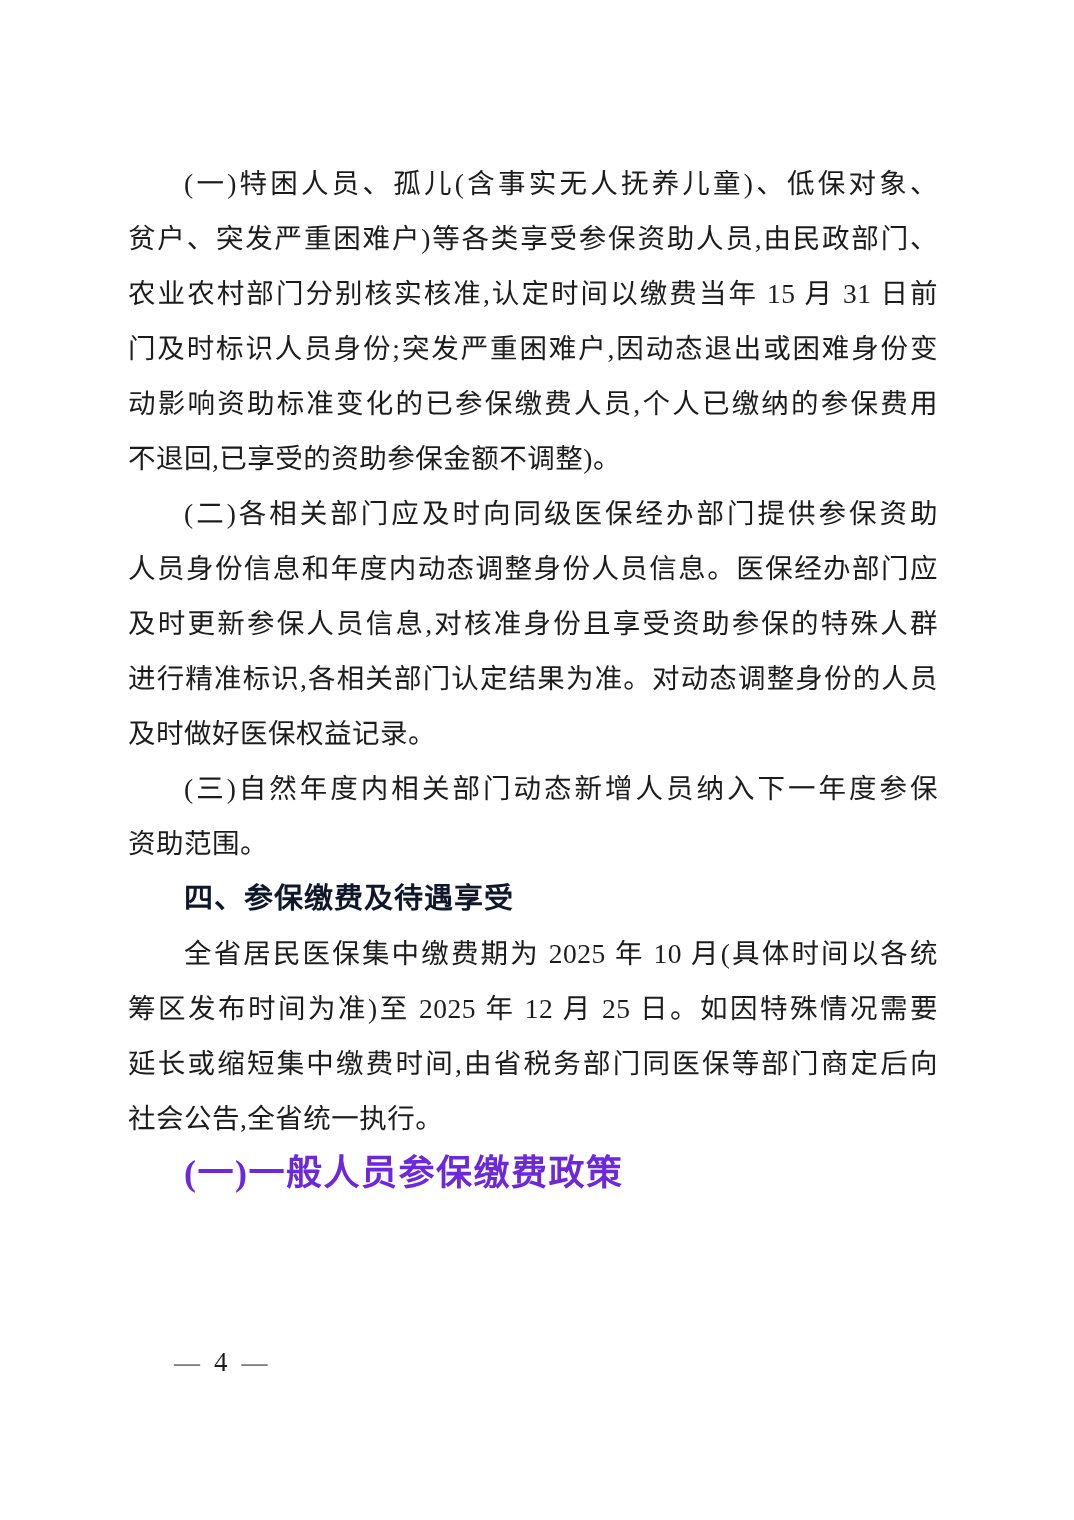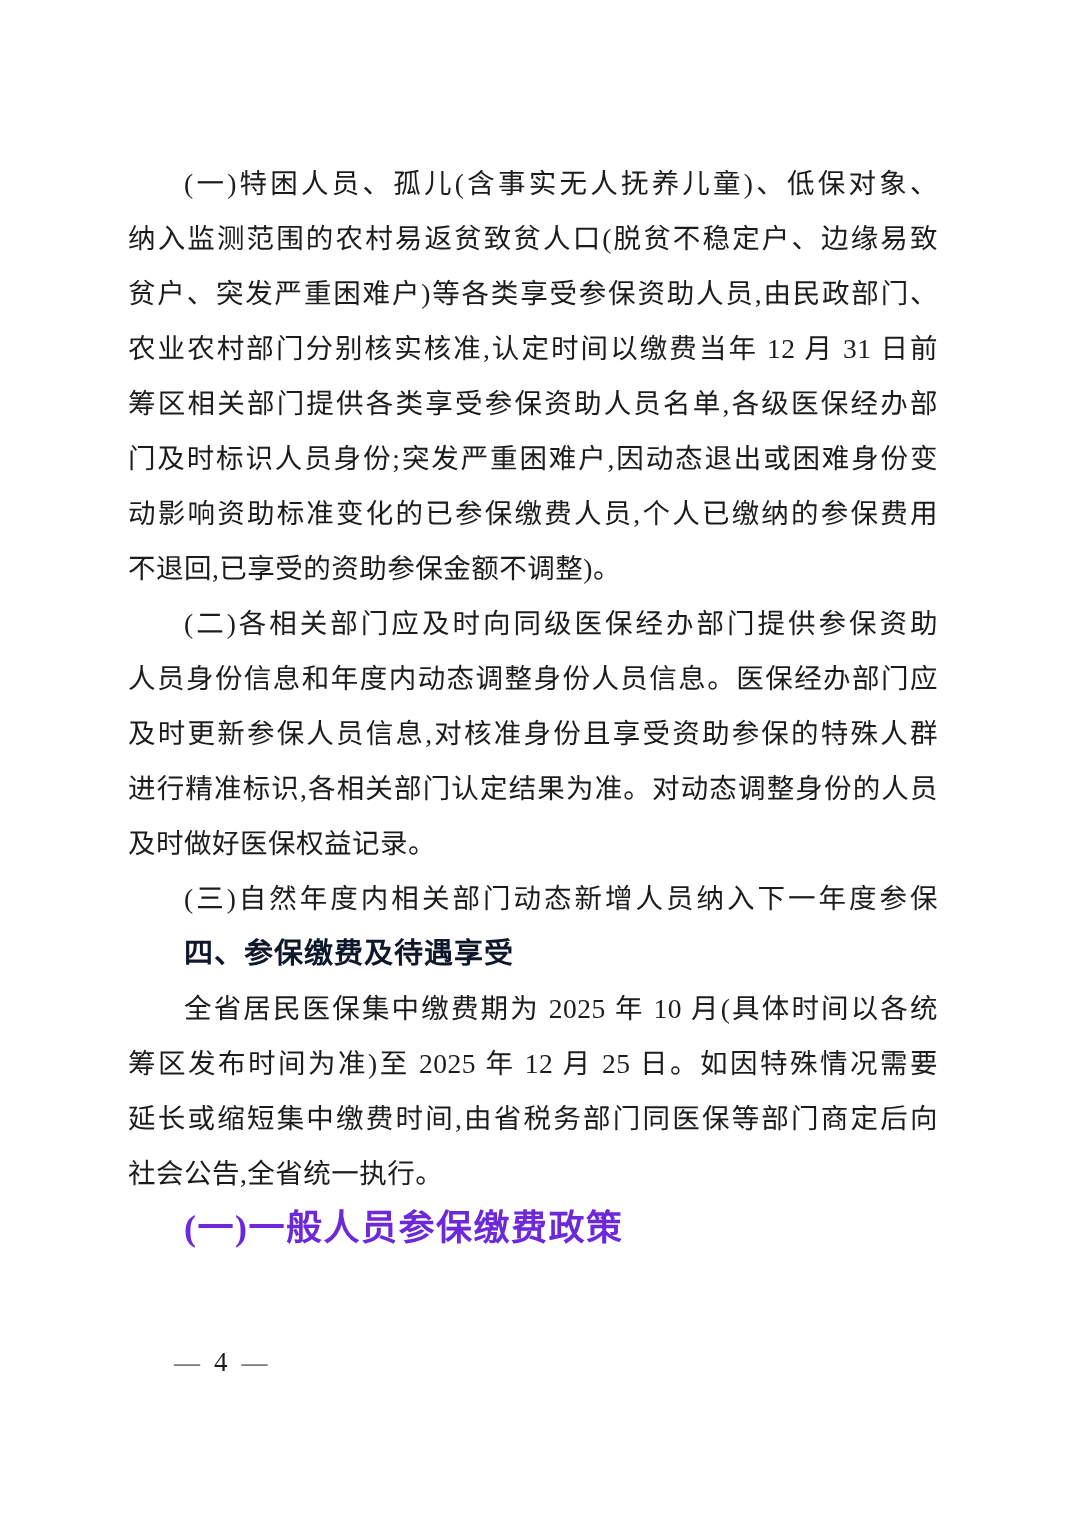--- a/index.html
+++ b/index.html
@@ -68,37 +68,36 @@
     padding: 0 14px;
     font-size: 27px;
   }
 </style>
 </head>
 <body>
 
 <div class="page">
     <div class="block body">
       <div class="line indent full">(一)特困人员、孤儿(含事实无人抚养儿童)、低保对象、</div>
-      <div class="line full">纳入监测范围的农村易返贫致贫人口(脱贫不稳定户、边缘易致</div>
       <div class="line full">贫户、突发严重困难户)等各类享受参保资助人员,由民政部门、</div>
-      <div class="line full">农业农村部门分别核实核准,认定时间以缴费当年 12 月 31 日前</div>
-      <div class="line full">筹区相关部门提供各类享受参保资助人员名单,各级医保经办部</div>
+      <div class="line full">农业农村部门分别核实核准,认定时间以缴费当年 15 月 31 日前</div>
       <div class="line full">门及时标识人员身份;突发严重困难户,因动态退出或困难身份变</div>
       <div class="line full">动影响资助标准变化的已参保缴费人员,个人已缴纳的参保费用</div>
       <div class="line">不退回,已享受的资助参保金额不调整)。</div>
     </div>
     <div class="block body">
       <div class="line indent full">(二)各相关部门应及时向同级医保经办部门提供参保资助</div>
       <div class="line full">人员身份信息和年度内动态调整身份人员信息。医保经办部门应</div>
       <div class="line full">及时更新参保人员信息,对核准身份且享受资助参保的特殊人群</div>
       <div class="line full">进行精准标识,各相关部门认定结果为准。对动态调整身份的人员</div>
       <div class="line">及时做好医保权益记录。</div>
     </div>
     <div class="block body">
       <div class="line indent full">(三)自然年度内相关部门动态新增人员纳入下一年度参保</div>
+      <div class="line">资助范围。</div>
     </div>
     <div class="block heading1">
       <div class="line indent">四、参保缴费及待遇享受</div>
     </div>
     <div class="block body">
       <div class="line indent full">全省居民医保集中缴费期为 2025 年 10 月(具体时间以各统</div>
       <div class="line full">筹区发布时间为准)至 2025 年 12 月 25 日。如因特殊情况需要</div>
       <div class="line full">延长或缩短集中缴费时间,由省税务部门同医保等部门商定后向</div>
       <div class="line">社会公告,全省统一执行。</div>
     </div>

